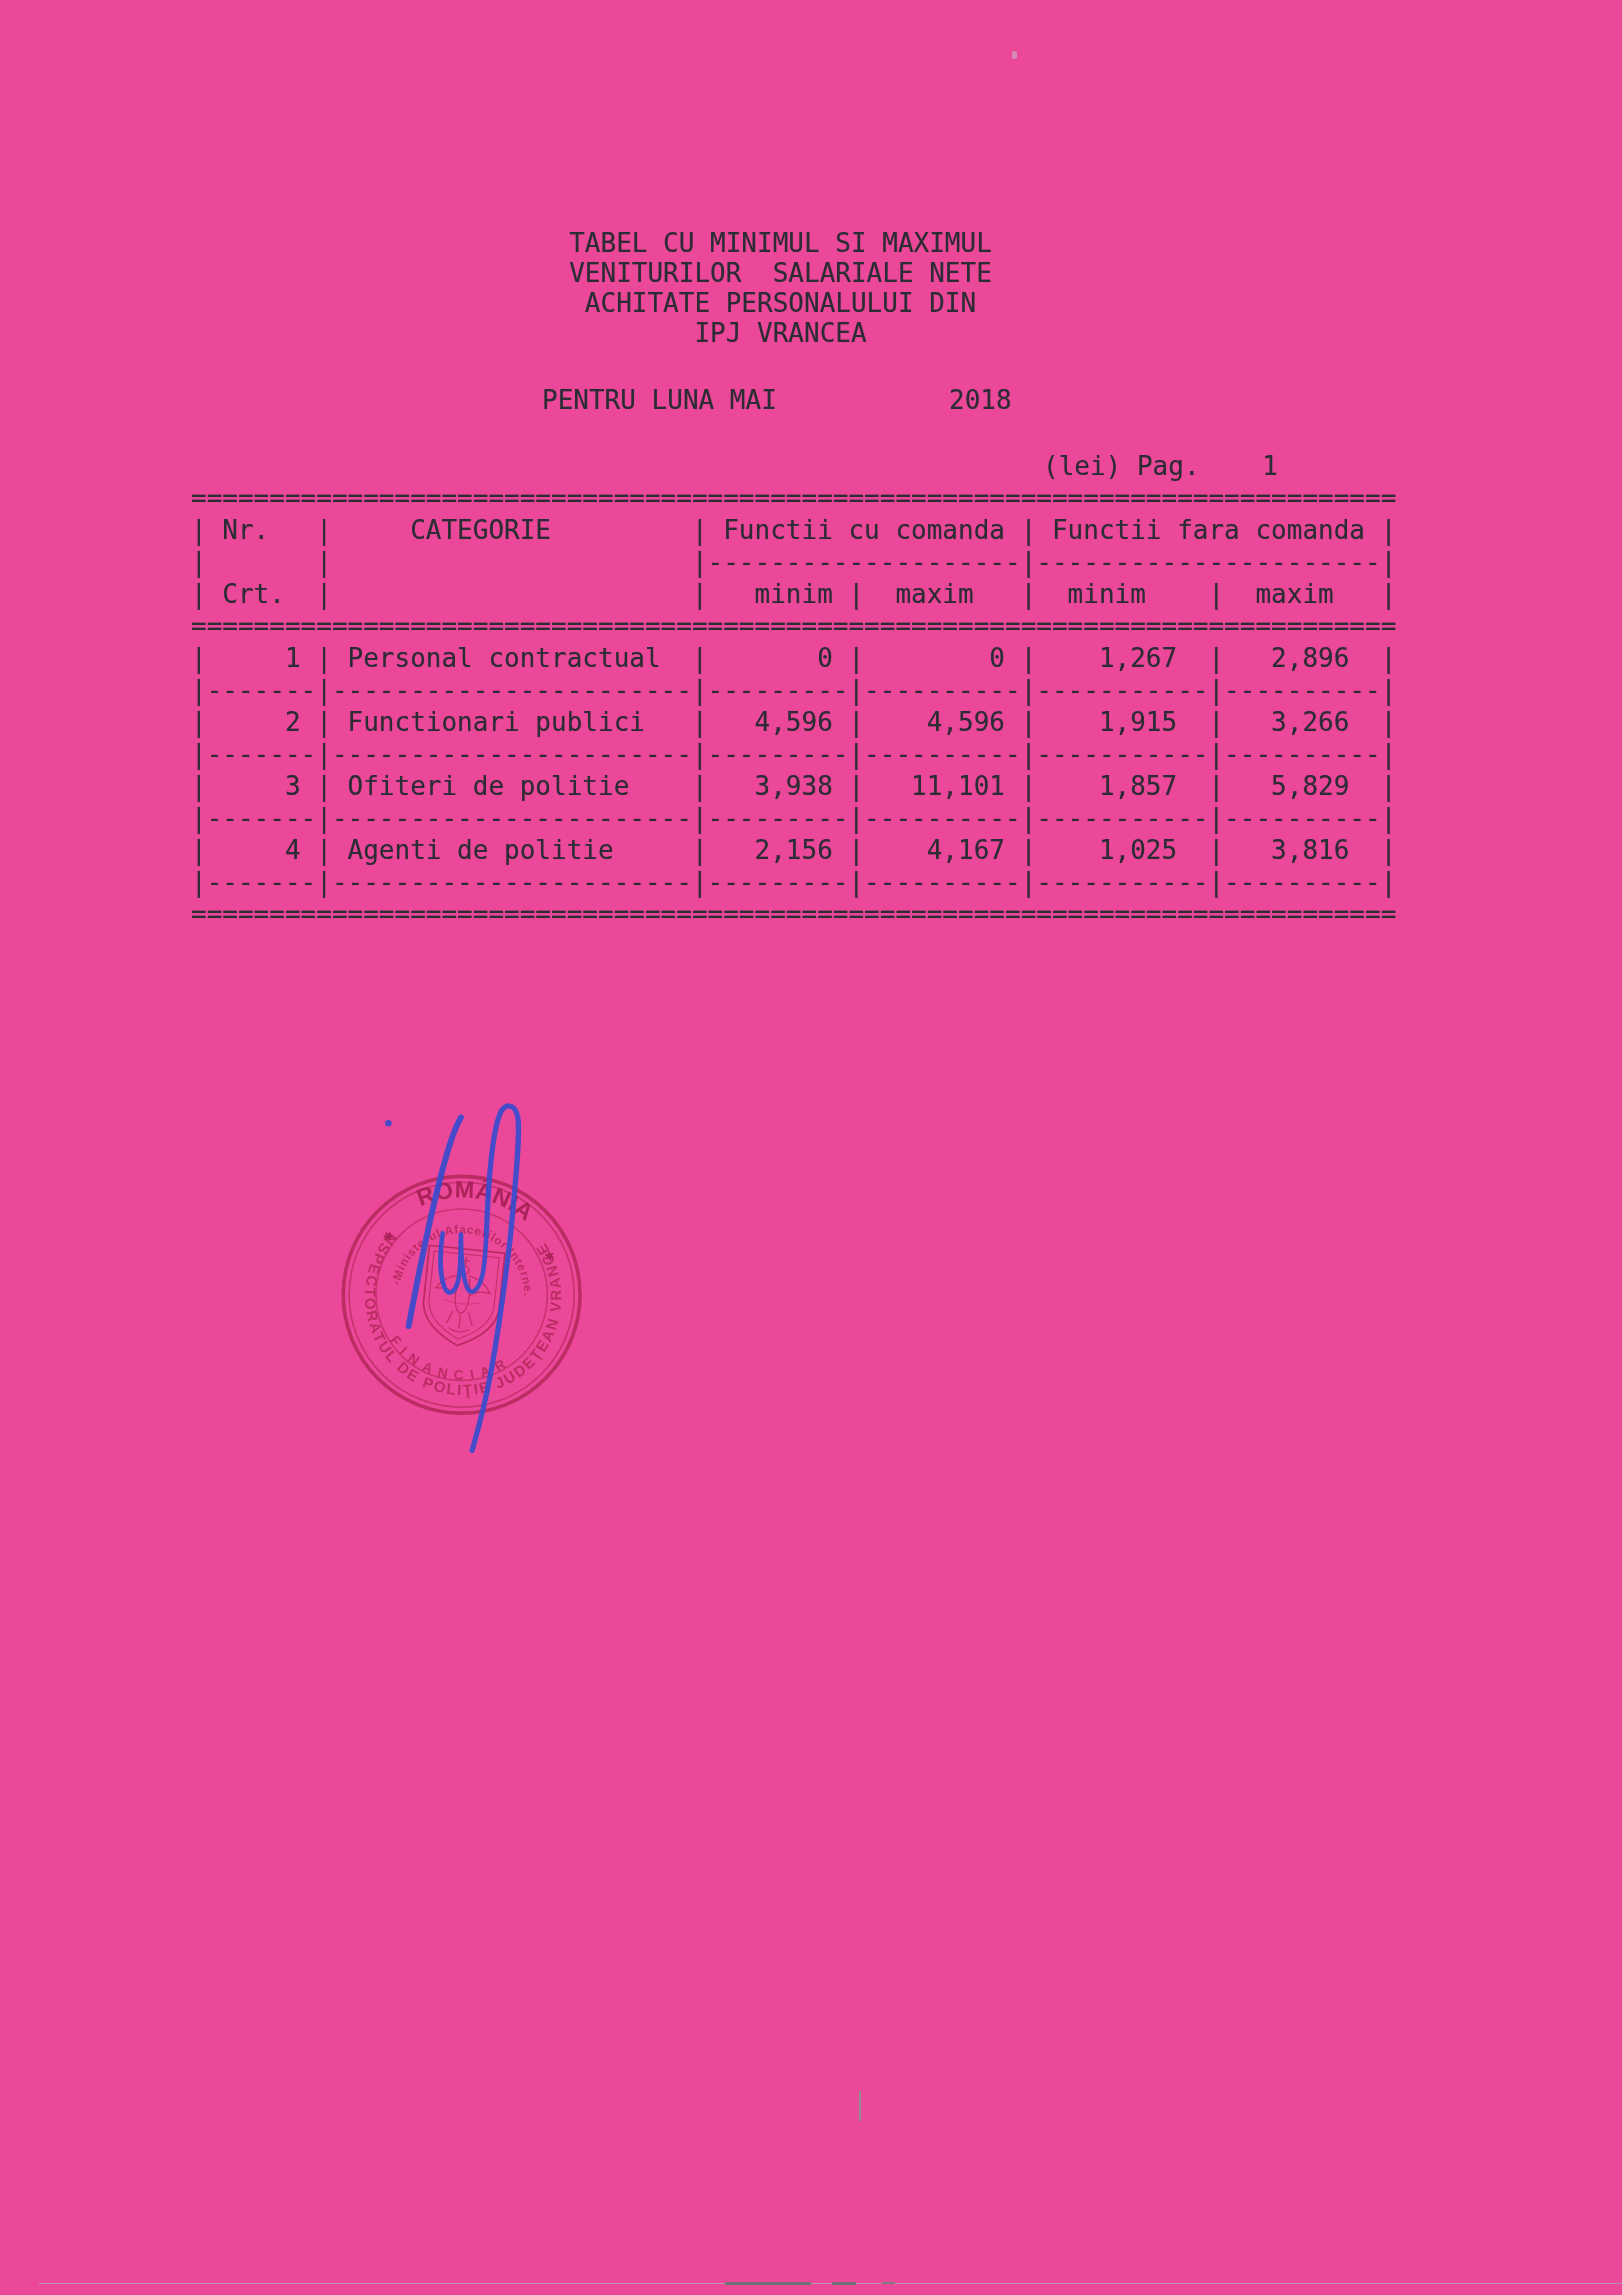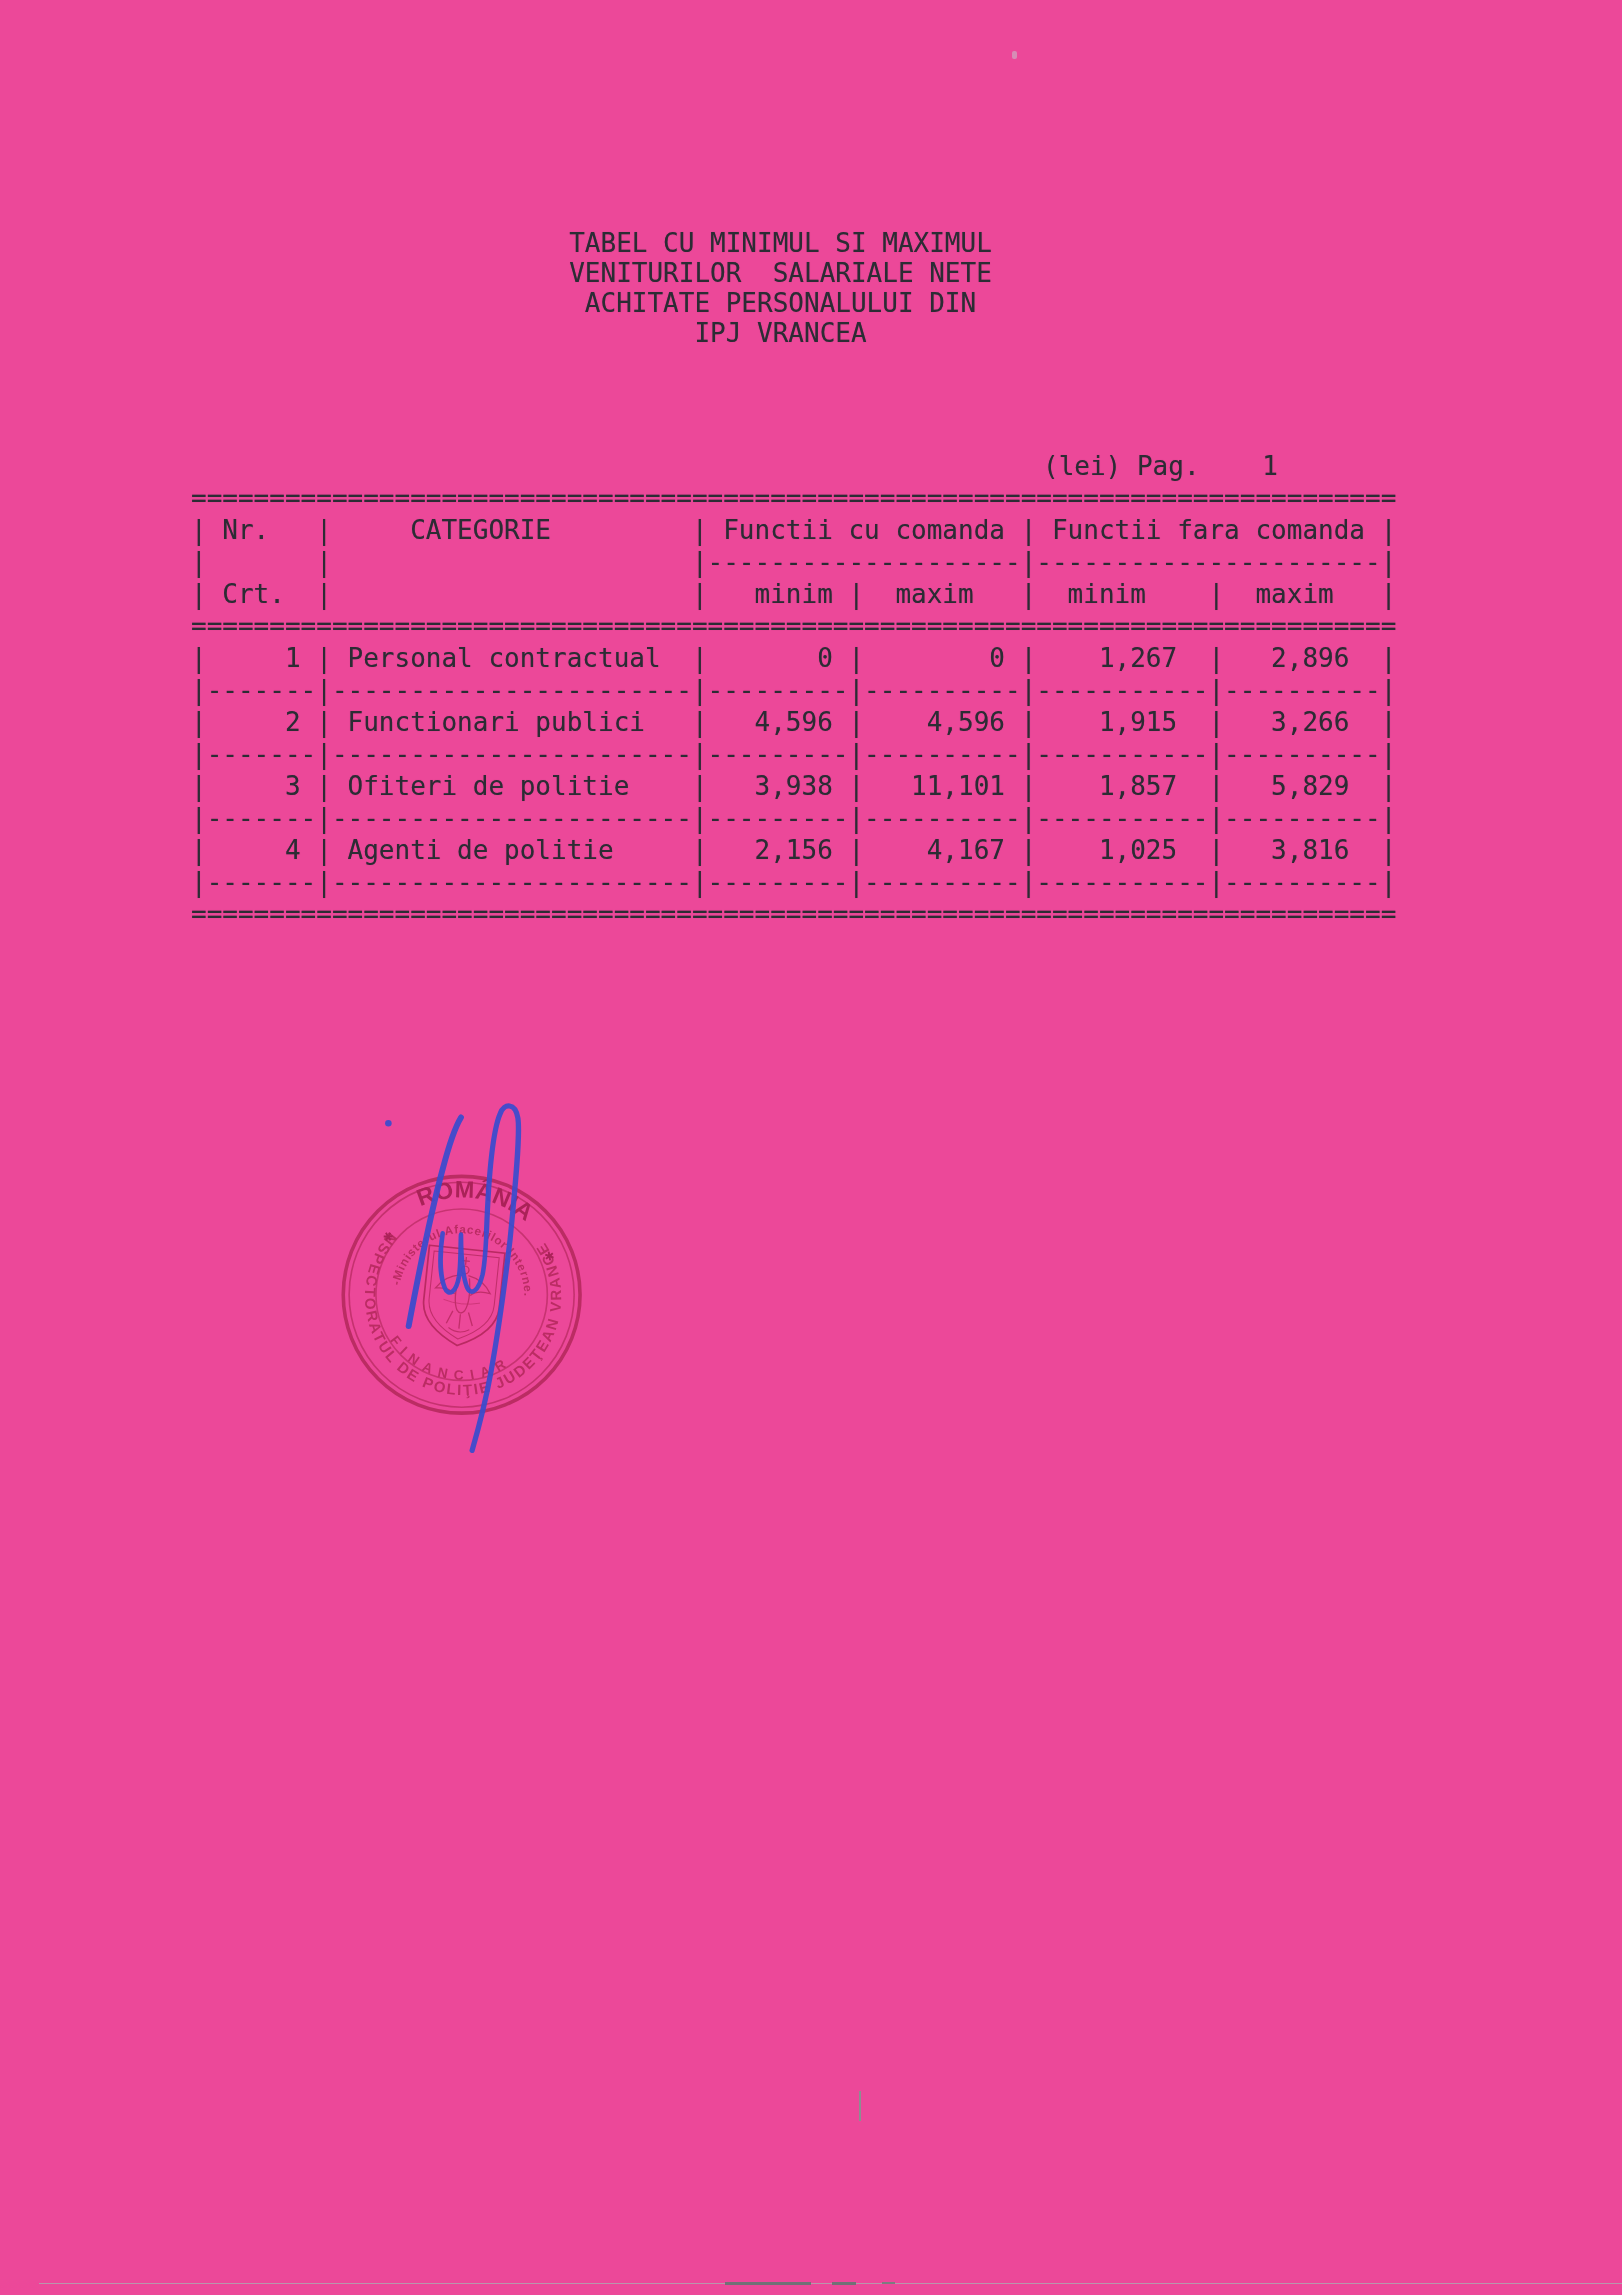--- a/index.html
+++ b/index.html
@@ -43,20 +43,21 @@
 </head>
 <body>
 
 <div class="page">
 
   <pre class="mono title-block">TABEL CU MINIMUL SI MAXIMUL
 VENITURILOR  SALARIALE NETE
 ACHITATE PERSONALULUI DIN
 IPJ VRANCEA</pre>
 
+  <pre class="mono period-line">PENTRU LUNA MAI           2018</pre>
 
   <pre class="mono meta-line">(lei) Pag.    1</pre>
 
   <pre class="mono table-pre">=============================================================================
 | Nr.   |     CATEGORIE         | Functii cu comanda | Functii fara comanda |
 |       |                       |--------------------|----------------------|
 | Crt.  |                       |   minim |  maxim   |  minim    |  maxim   |
 =============================================================================
 |     1 | Personal contractual  |       0 |        0 |    1,267  |   2,896  |
 |-------|-----------------------|---------|----------|-----------|----------|

